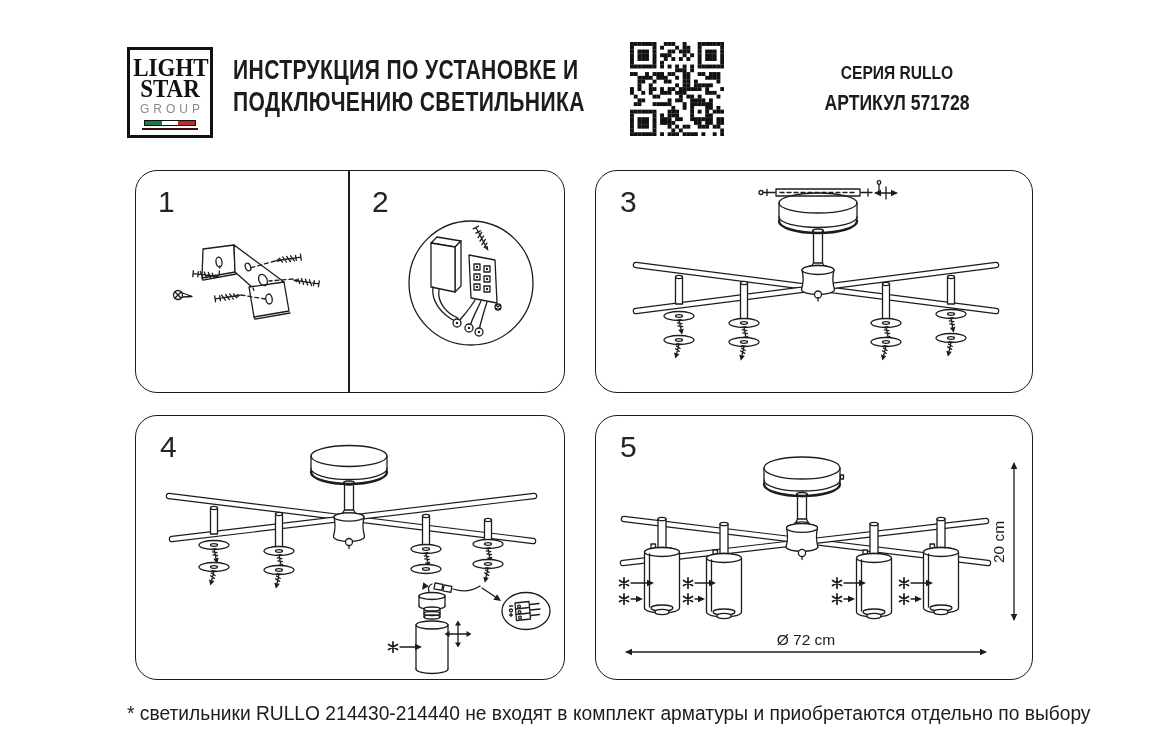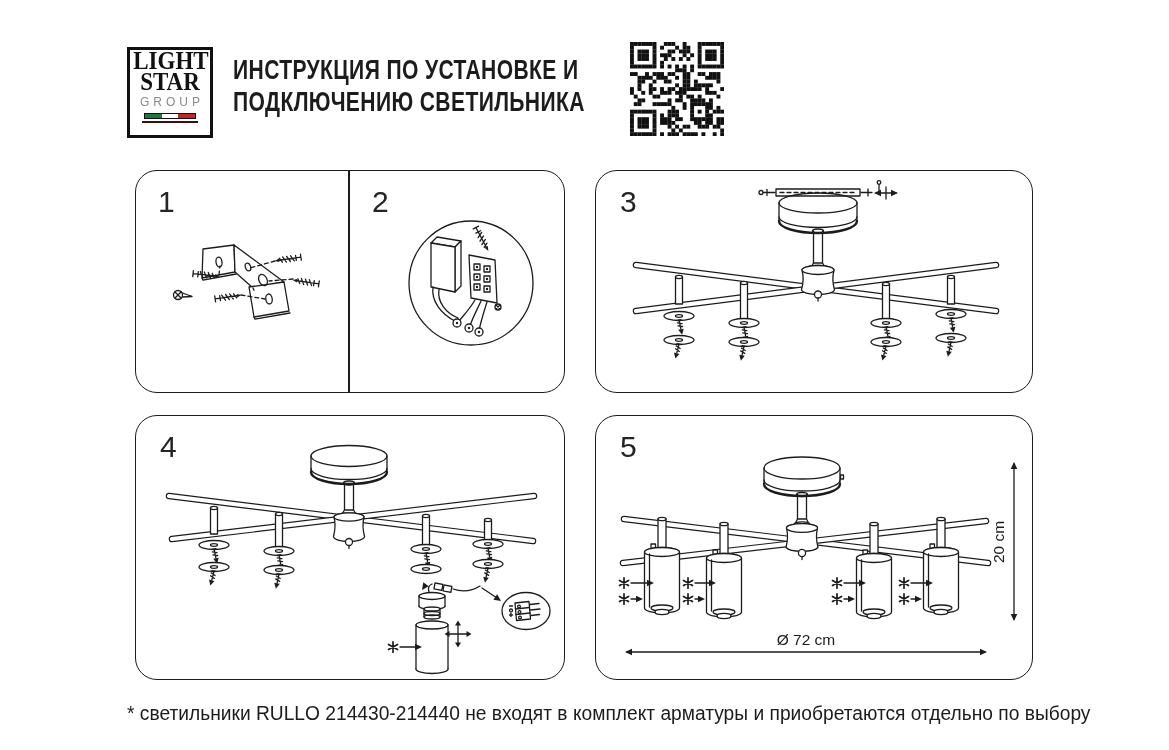--- a/index.html
+++ b/index.html
@@ -1,20 +1,20 @@
 <!DOCTYPE html>
 <html style="--ink: #1c1c1c; --flag-green: #1e7a3c; --flag-red: #c0272d; --group-gray: #8a8a8a;"><head>
 <meta charset="utf-8">
 <style>
   html,body{margin:0;padding:0;background:#fff;}
   .page{position:relative;width:1169px;height:750px;background:#fff;overflow:hidden;
         font-family:"Liberation Sans",sans-serif;color:var(--ink,#1c1c1c);}
   
   .logo{position:absolute;left:127px;top:47px;width:86px;height:91px;border:3px solid #111;
-        box-sizing:border-box;text-align:center;background:#fff;}
+        box-sizing:border-box;text-align:center;padding-top:7px;background:#fff;}
   .logo-word{font-family:"Liberation Serif",serif;font-weight:bold;font-size:25px;line-height:.84;
         color:#111;transform:scaleX(.92);}
   .logo-group{font-size:12px;color:var(--group-gray,#8a8a8a);letter-spacing:4px;padding-left:4px;margin-top:3px;}
   .flag{display:flex;width:52px;height:6px;margin:4px auto 0;border:1px solid #111;box-sizing:border-box;}
   .flag span{flex:1;}
   .fg{background:var(--flag-green,#1e7a3c);} .fw{background:#fff;} .fr{background:var(--flag-red,#c0272d);}
   .flag-underline{width:56px;height:2px;background:#3d100f;margin:2px auto 0;}
   .title{position:absolute;left:233px;top:54px;font-weight:bold;font-size:27px;line-height:1.2;
         letter-spacing:.5px;transform:scaleX(.78);transform-origin:left top;white-space:nowrap;}
   .qr{position:absolute;left:630px;top:42px;width:94px;height:94px;}
@@ -369,20 +369,24 @@
       <rect x="45.60" y="91.20" width="3.95" height="3.95"></rect>
       <rect x="53.20" y="91.20" width="3.95" height="3.95"></rect>
       <rect x="57.00" y="91.20" width="3.95" height="3.95"></rect>
       <rect x="60.80" y="91.20" width="3.95" height="3.95"></rect>
       <rect x="64.60" y="91.20" width="3.95" height="3.95"></rect>
       <rect x="72.20" y="91.20" width="3.95" height="3.95"></rect>
       <rect x="83.60" y="91.20" width="3.95" height="3.95"></rect>
       <rect x="91.20" y="91.20" width="3.95" height="3.95"></rect>
     </svg>
 
+  <div class="series-block">
+    <div class="series">СЕРИЯ RULLO</div>
+    <div class="article">АРТИКУЛ 571728</div>
+  </div>
 
   <section class="panel p12">
     <div class="divider"></div>
     <span class="num n1">1</span>
     <span class="num n2">2</span>
 
     <svg class="diag" width="212" height="223" viewBox="0 0 212 223">
       <defs>
         <g id="sw1">
           <path class="ln" d="M-13,-3 V3 M-13,0 H-8 M-8,-2.6 V2.6 M-6,-2.8 L-3,2.8 M-2,-2.8 L1,2.8 M2,-2.8 L5,2.8 M6,-2.4 L8.5,2 M-8,0 H9"></path>

